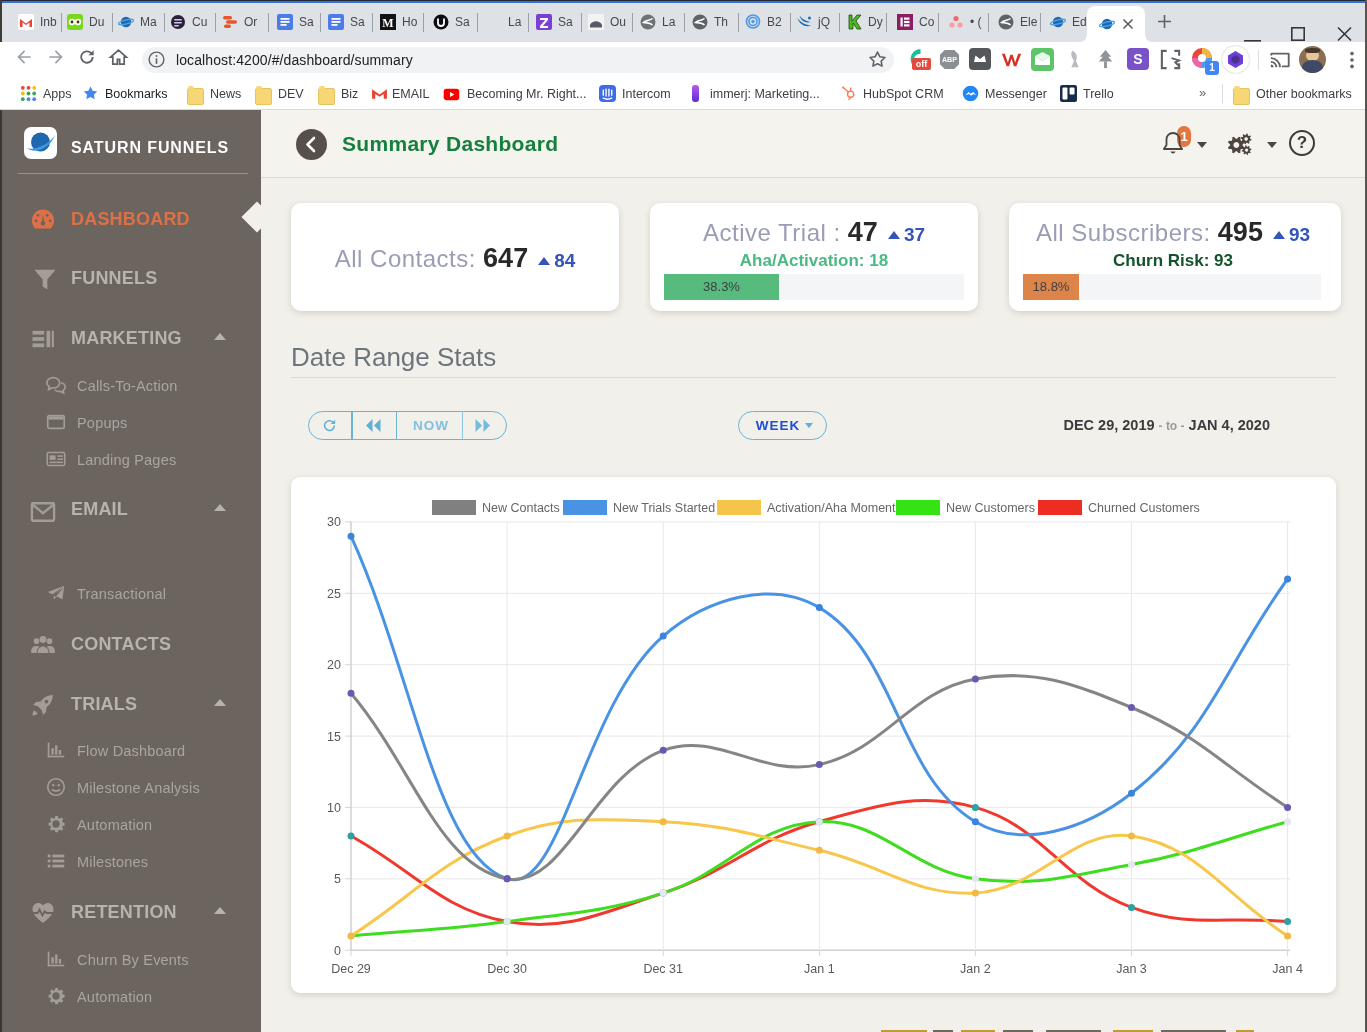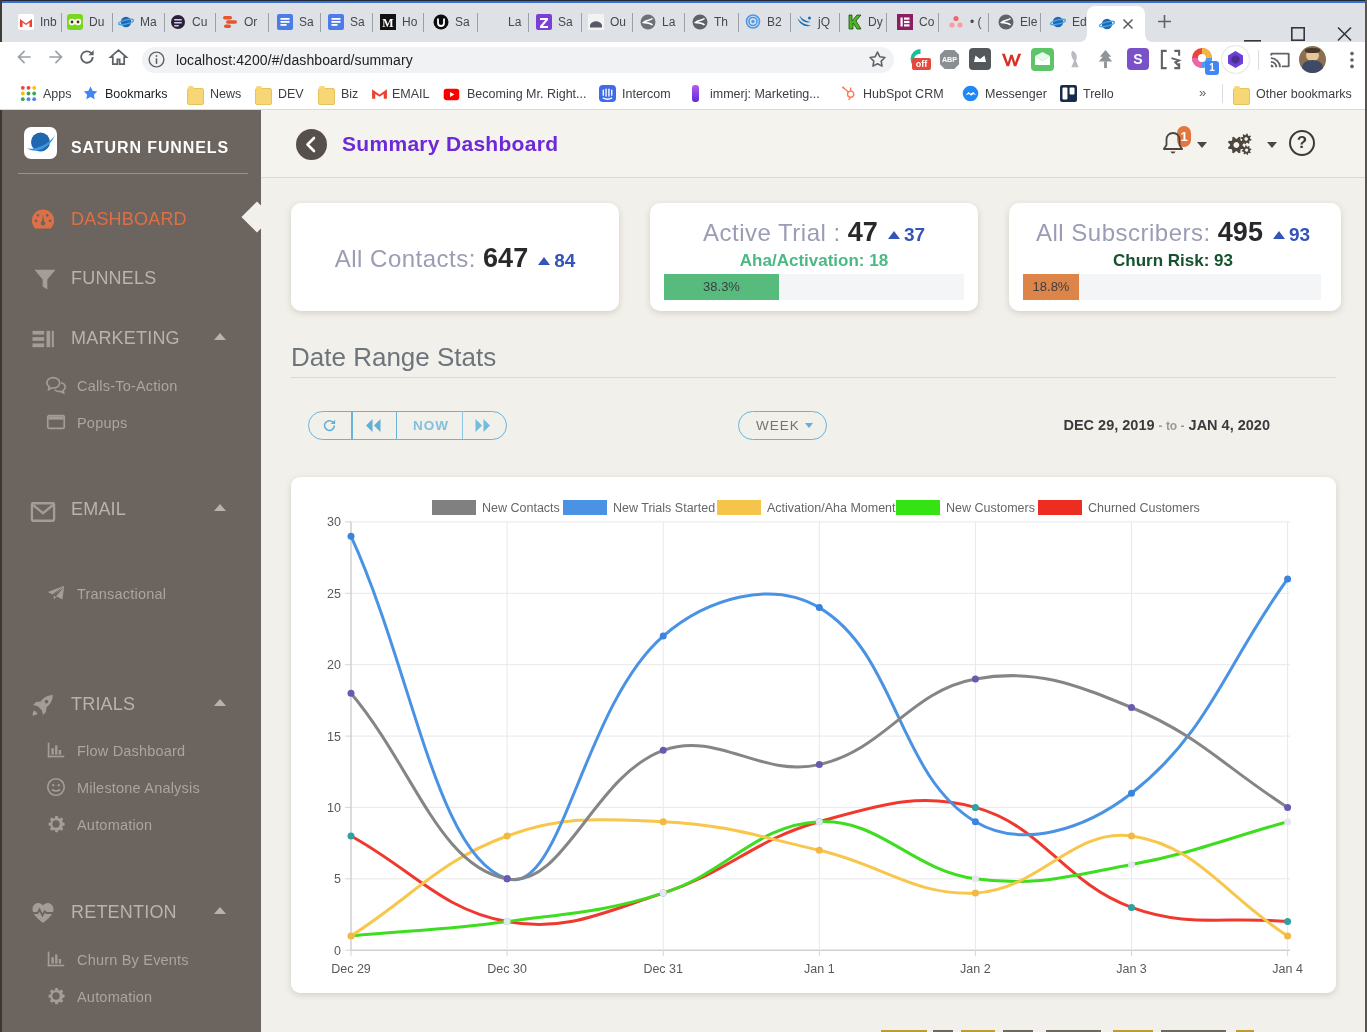--- a/index.html
+++ b/index.html
@@ -30,30 +30,30 @@
 .folder:before { content:""; position:absolute; left:0; top:-3px; width:6px; height:3px; background:#f7d775; border-radius:2px 2px 0 0; }
 
 
 #app { position:absolute; left:0; top:110px; width:1367px; height:922px; background:#f2f0ea; }
 #sidebar { position:absolute; left:0; top:0; width:261px; height:922px; background:#6b645f; border-left:2px solid #3a3735; }
 #sidebar .brand { position:absolute; left:22px; top:17px; width:33px; height:32px; background:#fff; border-radius:7px; }
 #sidebar .brandname { position:absolute; left:69px; top:29px; font-size:16px; font-weight:bold; color:#fdfdfd; letter-spacing:0.9px; }
 #sidebar .hr { position:absolute; left:16px; top:63px; width:230px; height:1px; background:#98928c; }
 .nav1 { position:absolute; left:0; width:261px; height:30px; }
 .nav1 .ic { position:absolute; left:27px; top:0px; width:28px; height:28px; color:#a49d97; }
-.nav1 .lb { position:absolute; left:69px; top:3px; font-size:18px; font-weight:normal; color:#b9b3ad; letter-spacing:0.2px; }
+.nav1 .lb { position:absolute; left:69px; top:3px; font-size:18px; font-weight:bold; color:#b9b3ad; letter-spacing:0.2px; }
 .nav1 .car { position:absolute; right:37px; top:8px; width:0; height:0; border-left:6px solid transparent; border-right:6px solid transparent; border-bottom:7px solid #b9b3ad; }
 .nav2 { position:absolute; left:0; width:261px; height:24px; }
 .nav2 .ic { position:absolute; left:43px; top:0; width:22px; height:22px; color:#a49d97; }
 .nav2 .lb { position:absolute; left:75px; top:4px; font-size:14.5px; color:#aba59f; letter-spacing:0.2px; }
 #notch { position:absolute; left:246px; top:96px; width:22px; height:22px; background:#f2f0ea; transform:rotate(45deg); }
 
 #header { position:absolute; left:261px; top:0; width:1106px; height:68px; background:#f5f3ee; border-bottom:1px solid #dcd8d2; }
 #backbtn { position:absolute; left:35px; top:19px; width:31px; height:31px; border-radius:50%; background:#57504a; color:#fff; }
-#htitle { position:absolute; left:81px; top:22px; font-size:21px; font-weight:bold; color:#6d28d9; letter-spacing:0.3px; }
+#htitle { position:absolute; left:81px; top:22px; font-size:21px; font-weight:bold; color:#15803d; letter-spacing:0.3px; }
 
 #content { position:absolute; left:261px; top:69px; width:1106px; height:853px; }
 .card { position:absolute; background:#fff; border-radius:10px; box-shadow:0 2px 6px rgba(120,115,105,0.25); }
 .lightlb { color:#9b9cb5; font-size:24px; font-weight:300; letter-spacing:0.5px; }
 .bignum { color:#29292c; font-size:27px; font-weight:bold; }
 .delta { color:#3354b8; font-size:19px; font-weight:bold; }
 .tri { display:inline-block; width:0; height:0; border-left:6px solid transparent; border-right:6px solid transparent; border-bottom:8px solid #3354b8; margin:0 4px 2px 10px; }
 .pbar { position:absolute; height:26px; background:#f4f5f7; }
 .pfill { position:absolute; left:0; top:0; height:26px; font-size:13px; color:#3b3f44; }
 
@@ -504,33 +504,55 @@
         </svg>
       <span class="lb">Calls-To-Action</span>
     </div>
     <div class="nav2" style="top:301px">
       <svg class="ic" viewBox="0 0 24 24" width="22" height="22">
           <rect x="3" y="5" width="18" height="14" rx="1.5" fill="none" stroke="#a49d97" stroke-width="1.8"></rect>
           <rect x="3.8" y="6" width="16.4" height="3.4" fill="#a49d97"></rect>
         </svg>
       <span class="lb">Popups</span>
     </div>
+    <div class="nav2" style="top:338px">
+      <svg class="ic" viewBox="0 0 24 24" width="23" height="23">
+          <rect x="2.5" y="5" width="19" height="14" rx="1.5" fill="none" stroke="#a49d97" stroke-width="1.7"></rect>
+          <rect x="5" y="8" width="6.5" height="5" fill="#a49d97"></rect>
+          <rect x="13.5" y="8" width="6" height="1.7" fill="#a49d97"></rect>
+          <rect x="13.5" y="11.3" width="6" height="1.7" fill="#a49d97"></rect>
+          <rect x="5" y="14.8" width="14.5" height="1.7" fill="#a49d97"></rect>
+        </svg>
+      <span class="lb">Landing Pages</span>
+    </div>
     <div class="nav1" style="top:386px">
       <svg class="ic" viewBox="0 0 24 24" width="27" height="27" style="top:2px">
           <rect x="2.5" y="4.5" width="19" height="15" rx="1" fill="none" stroke="#a49d97" stroke-width="2"></rect>
           <path d="M3.5 6l8.5 7 8.5-7" fill="none" stroke="#a49d97" stroke-width="2"></path>
         </svg>
       <span class="lb">EMAIL</span>
         <span class="car"></span>
     </div>
     <div class="nav2" style="top:472px">
       <svg class="ic" viewBox="0 0 24 24" width="22" height="22">
           <path d="M21 4L3 11l5 2.5zM9.5 14.5L20.5 6 12 15.5l7 3.5 2-15zM9.5 14.5V19l2.6-2.2z" fill="#a49d97"></path>
         </svg>
       <span class="lb">Transactional</span>
+    </div>
+    <div class="nav1" style="top:521px">
+      <svg class="ic" viewBox="0 0 26 24" width="29" height="27" style="top:1px">
+          <g fill="#a49d97">
+            <circle cx="7" cy="7.5" r="2.6"></circle>
+            <circle cx="19" cy="7.5" r="2.6"></circle>
+            <circle cx="13" cy="6" r="3.2"></circle>
+            <path d="M2 16.5c0-2.6 2.2-4.5 5-4.5 1 0 2 .3 2.7.7A6.4 6.4 0 0 0 7 17.5v1H2zM24 18.5h-5v-1c0-1.9-1-3.6-2.7-4.8.8-.4 1.7-.7 2.7-.7 2.8 0 5 1.9 5 4.5z"></path>
+            <path d="M8 17.5c0-2.9 2.3-5 5-5s5 2.1 5 5v1H8z"></path>
+          </g>
+        </svg>
+      <span class="lb">CONTACTS</span>
     </div>
     <div class="nav1" style="top:581px">
       <svg class="ic" viewBox="0 0 24 24" width="27" height="27">
           <path d="M20.5 3.5c-4.5.3-8 2-10.5 5.5L6 9.5 3.5 12l4 1 3.5 3.5 1 4L14.5 18l.5-4c3.5-2.5 5.2-6 5.5-10.5zM15 7.5a1.6 1.6 0 1 1 0 3.2 1.6 1.6 0 0 1 0-3.2zM4.5 16.5c-1 1-1.5 3-1.5 4.5 1.5 0 3.5-.5 4.5-1.5z" fill="#a49d97"></path>
         </svg>
       <span class="lb">TRIALS</span>
         <span class="car"></span>
     </div>
     <div class="nav2" style="top:629px">
       <svg class="ic" viewBox="0 0 24 24" width="22" height="22">
@@ -551,20 +573,33 @@
           <circle cx="15" cy="10" r="1.3" fill="#a49d97"></circle>
           <path d="M7.5 14.5c2.5 2.5 6.5 2.5 9 0" fill="none" stroke="#a49d97" stroke-width="1.8"></path>
         </svg>
       <span class="lb">Milestone Analysis</span>
     </div>
     <div class="nav2" style="top:703px">
       <svg class="ic" viewBox="0 0 24 24" width="22" height="22">
           <path d="M12 8a4 4 0 1 0 0 8 4 4 0 0 0 0-8zm9.4 5.5l-2.2.6c-.1.5-.3 1-.5 1.4l1.2 2-1.9 1.9-2-1.2c-.4.2-.9.4-1.4.5l-.6 2.2h-2.7l-.6-2.2c-.5-.1-1-.3-1.4-.5l-2 1.2-1.9-1.9 1.2-2c-.2-.4-.4-.9-.5-1.4l-2.2-.6v-2.7l2.2-.6c.1-.5.3-1 .5-1.4l-1.2-2 1.9-1.9 2 1.2c.4-.2.9-.4 1.4-.5l.6-2.2h2.7l.6 2.2c.5.1 1 .3 1.4.5l2-1.2 1.9 1.9-1.2 2c.2.4.4.9.5 1.4l2.2.6z" fill="#a49d97"></path>
         </svg>
       <span class="lb">Automation</span>
+    </div>
+    <div class="nav2" style="top:740px">
+      <svg class="ic" viewBox="0 0 24 24" width="22" height="22">
+          <g fill="#a49d97">
+            <rect x="3" y="5" width="3" height="3"></rect>
+            <rect x="8" y="5" width="13" height="3"></rect>
+            <rect x="3" y="10.5" width="3" height="3"></rect>
+            <rect x="8" y="10.5" width="13" height="3"></rect>
+            <rect x="3" y="16" width="3" height="3"></rect>
+            <rect x="8" y="16" width="13" height="3"></rect>
+          </g>
+        </svg>
+      <span class="lb">Milestones</span>
     </div>
     <div class="nav1" style="top:789px">
       <svg class="ic" viewBox="0 0 24 24" width="27" height="27">
           <path d="M12 20.5S3 14.5 3 8.8C3 5.6 5.4 3.5 8 3.5c1.6 0 3.1.8 4 2 0.9-1.2 2.4-2 4-2 2.6 0 5 2.1 5 5.3 0 5.7-9 11.7-9 11.7z" fill="#a49d97"></path>
           <path d="M3.5 12h4l1.5-3 2.5 5 2-3.5 1.5 1.5h5.5" fill="none" stroke="#6b645f" stroke-width="1.6"></path>
         </svg>
       <span class="lb">RETENTION</span>
         <span class="car"></span>
     </div>
     <div class="nav2" style="top:838px">
@@ -637,21 +672,21 @@
           <path d="M9.5 1 L3 7.5 L9.5 14Z M17.5 1 L11 7.5 L17.5 14Z" fill="#5fb0d8"></path>
         </svg>
       <div class="btnseg" style="left:87px;height:28px;top:-1px;border-left:1.5px solid #69b4d8;border-right:none"></div>
       <div style="position:absolute;left:90px;top:6px;width:64px;text-align:center;font-size:13.5px;font-weight:bold;letter-spacing:1px;color:#82c0dd">NOW</div>
       <div class="btnseg" style="left:153px;height:28px;top:-1px;border-left:1.5px solid #8ec7e2;border-right:none"></div>
       <svg style="position:absolute;left:164px;top:6px" width="20" height="15" viewBox="0 0 20 15">
           <path d="M2.5 1 L9 7.5 L2.5 14Z M10.5 1 L17 7.5 L10.5 14Z" fill="#74bbdc"></path>
         </svg>
     </div>
     <div class="btngrp" style="left:477px;top:232px;width:89px">
-      <div style="position:absolute;left:0;top:6px;width:78px;text-align:center;font-size:13.5px;font-weight:normal;letter-spacing:1px;color:#737373">WEEK</div>
+      <div style="position:absolute;left:0;top:6px;width:78px;text-align:center;font-size:13.5px;font-weight:bold;letter-spacing:1px;color:#1d4ed8">WEEK</div>
       <div style="position:absolute;right:13px;top:11px;width:0;height:0;border-left:4.5px solid transparent;border-right:4.5px solid transparent;border-top:5px solid #5fb0d8"></div>
     </div>
     <div style="position:absolute;left:609px;top:238px;width:400px;text-align:right;font-size:14.5px;font-weight:bold;color:#3b3b3d">DEC 29, 2019 <span style="font-weight:bold;font-size:12px;color:#9a9a98">- to -</span> JAN 4, 2020</div>
 
     <div id="chartcard" class="card" style="left:30px;top:298px;width:1045px;height:516px">
       <div class="leg" style="left:141px;top:23px">
           <div class="box" style="background:#808080"></div>
           <span class="lb">New Contacts</span>
         </div>
       <div class="leg" style="left:272px;top:23px">

